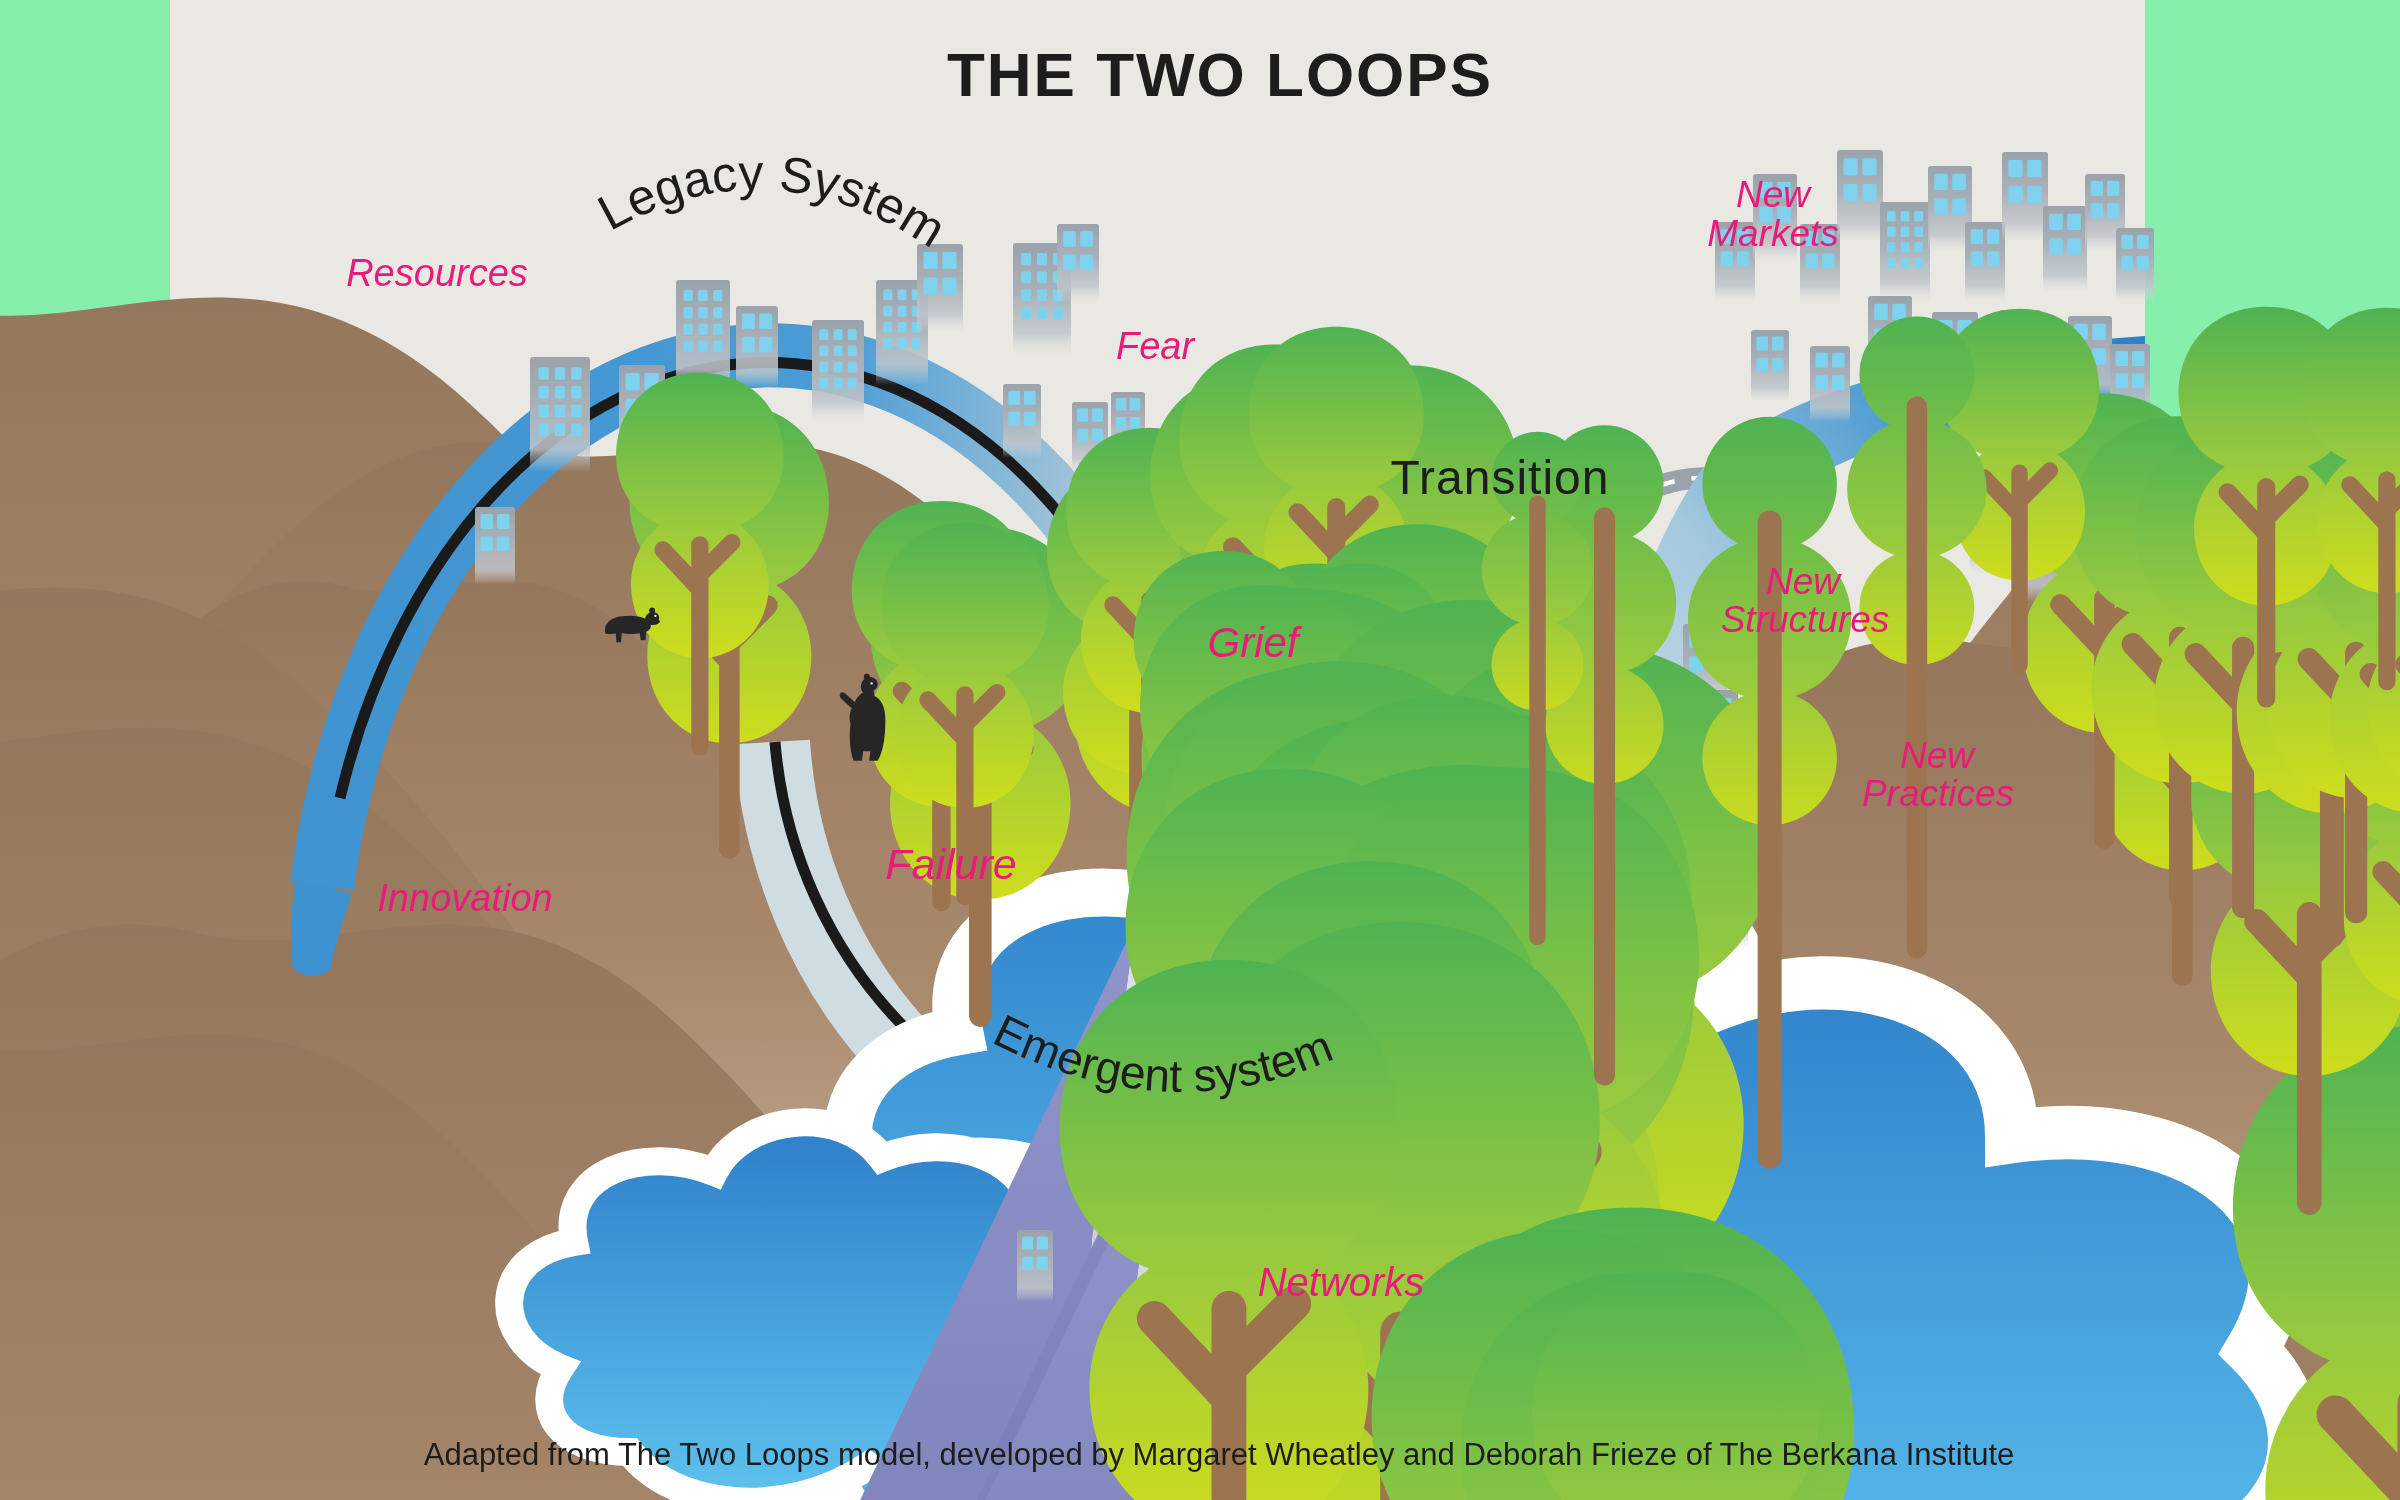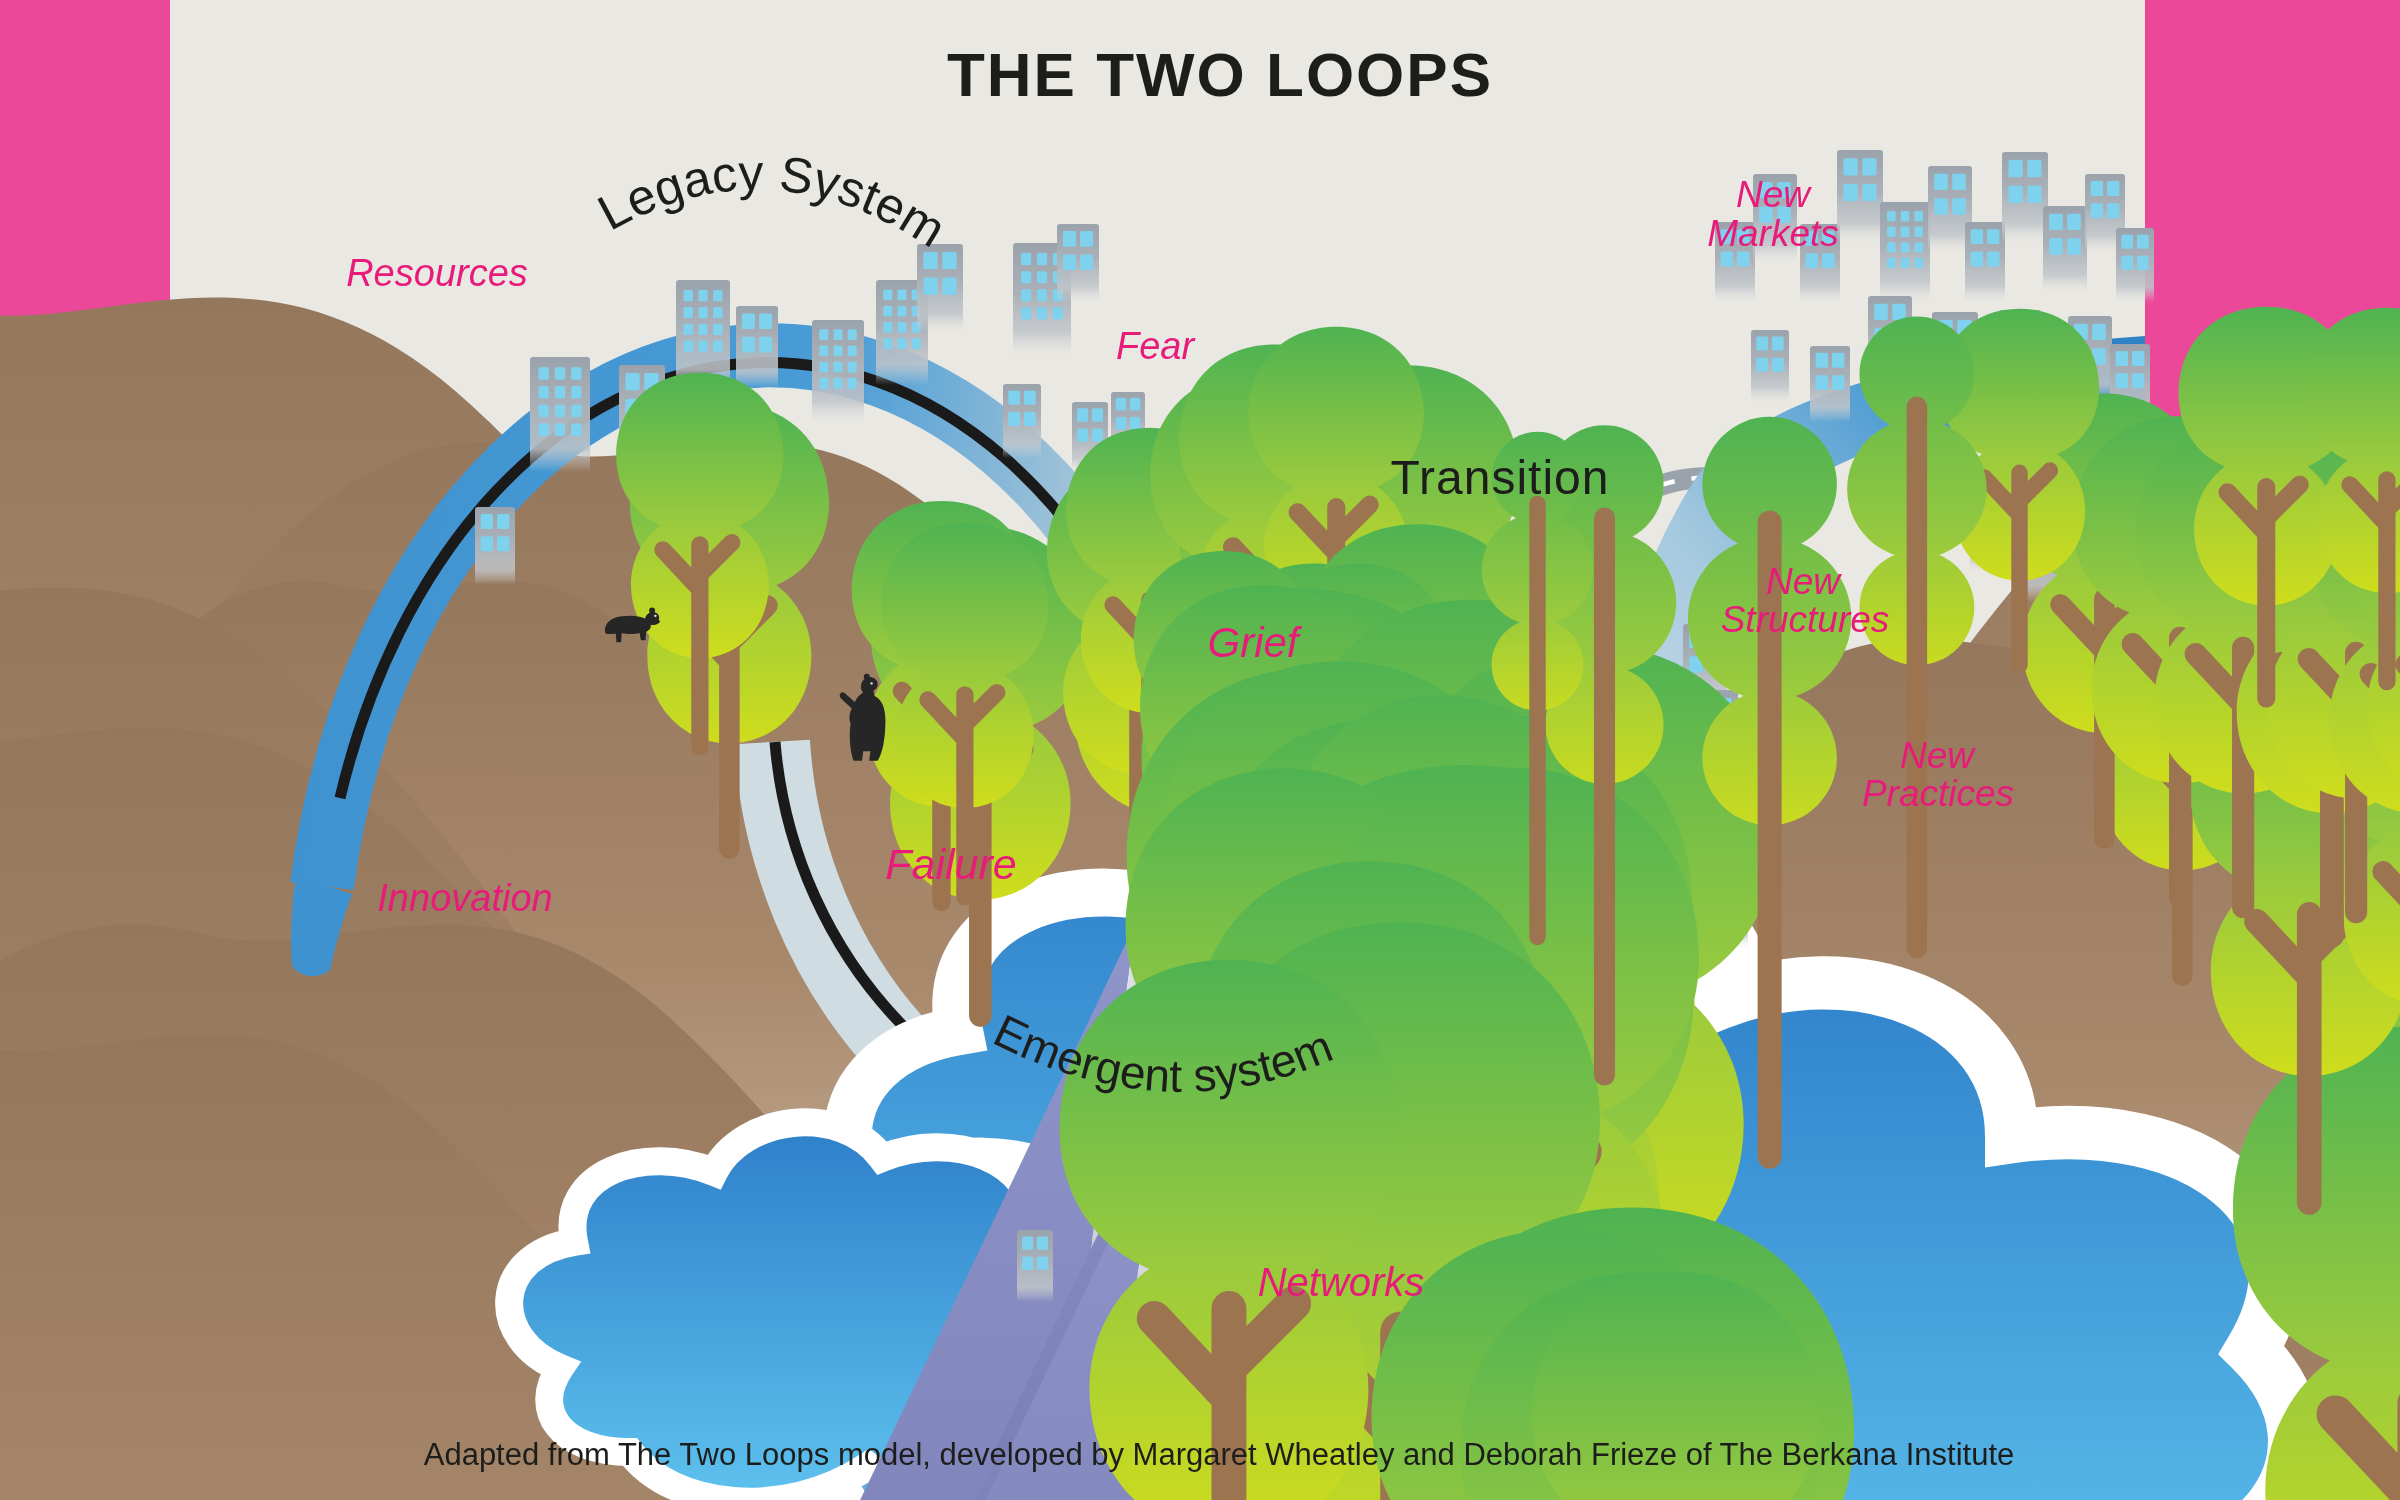--- a/index.html
+++ b/index.html
@@ -1,16 +1,16 @@
 <!DOCTYPE html>
 <html><head>
 <meta charset="utf-8">
 <style>
   html,body{margin:0;padding:0;background:#ffffff;}
-  .page{position:relative;width:2400px;height:1500px;background:#ec4899;overflow:hidden;}
+  .page{position:relative;width:2400px;height:1500px;background:#86efac;overflow:hidden;}
   svg{display:block;}
   text{font-family:"Liberation Sans", sans-serif;}
   .pk{fill:#e81a7a;font-style:italic;}
   .dk{fill:#1d1d1b;}
   .ttl{fill:#1d1d1b;font-weight:bold;letter-spacing:2px;}
 </style>
 </head>
 <body>
 
 <div class="page">

